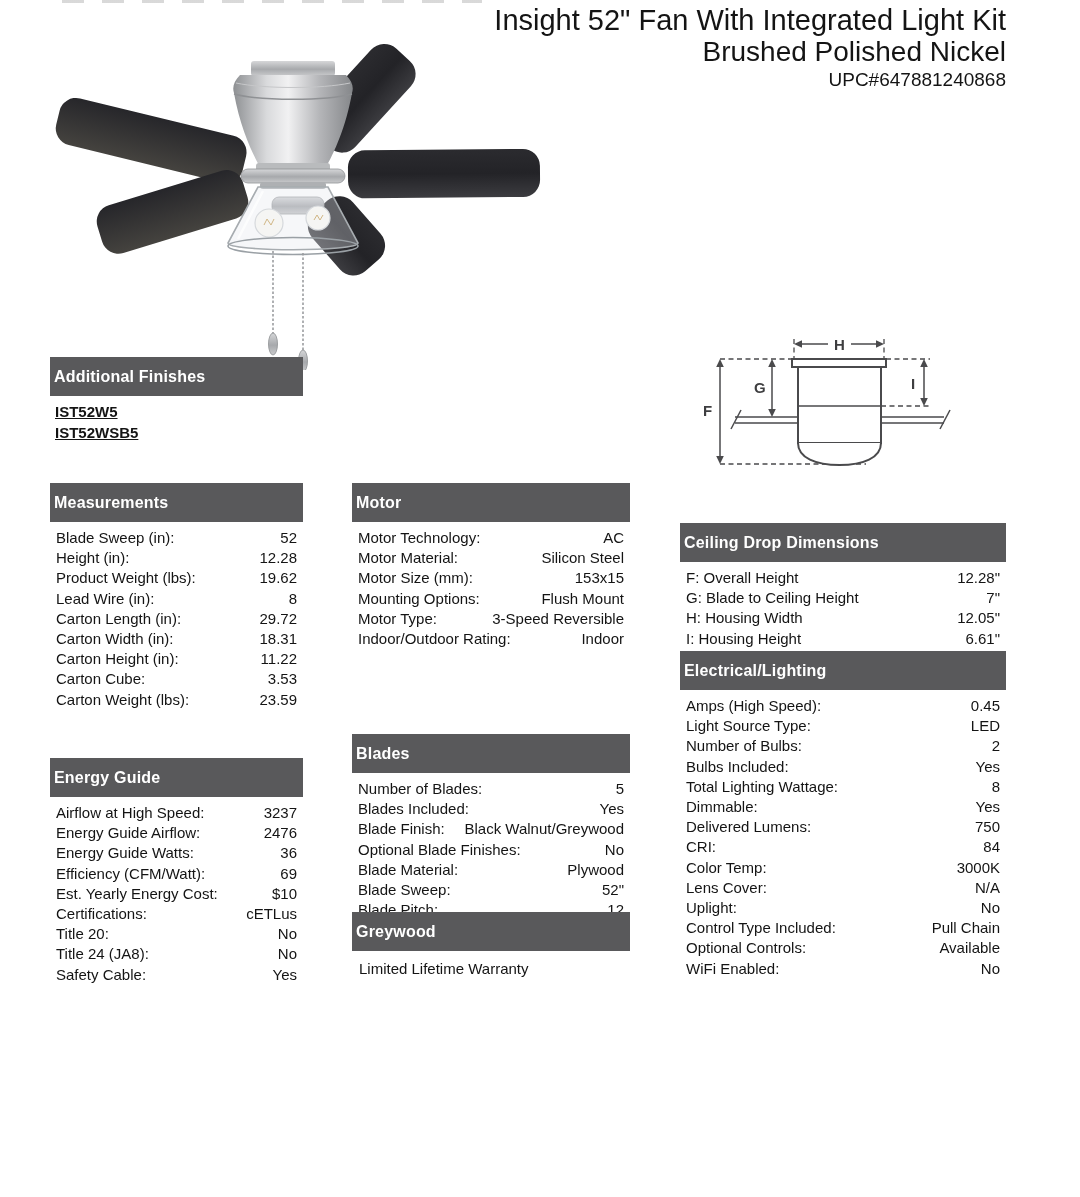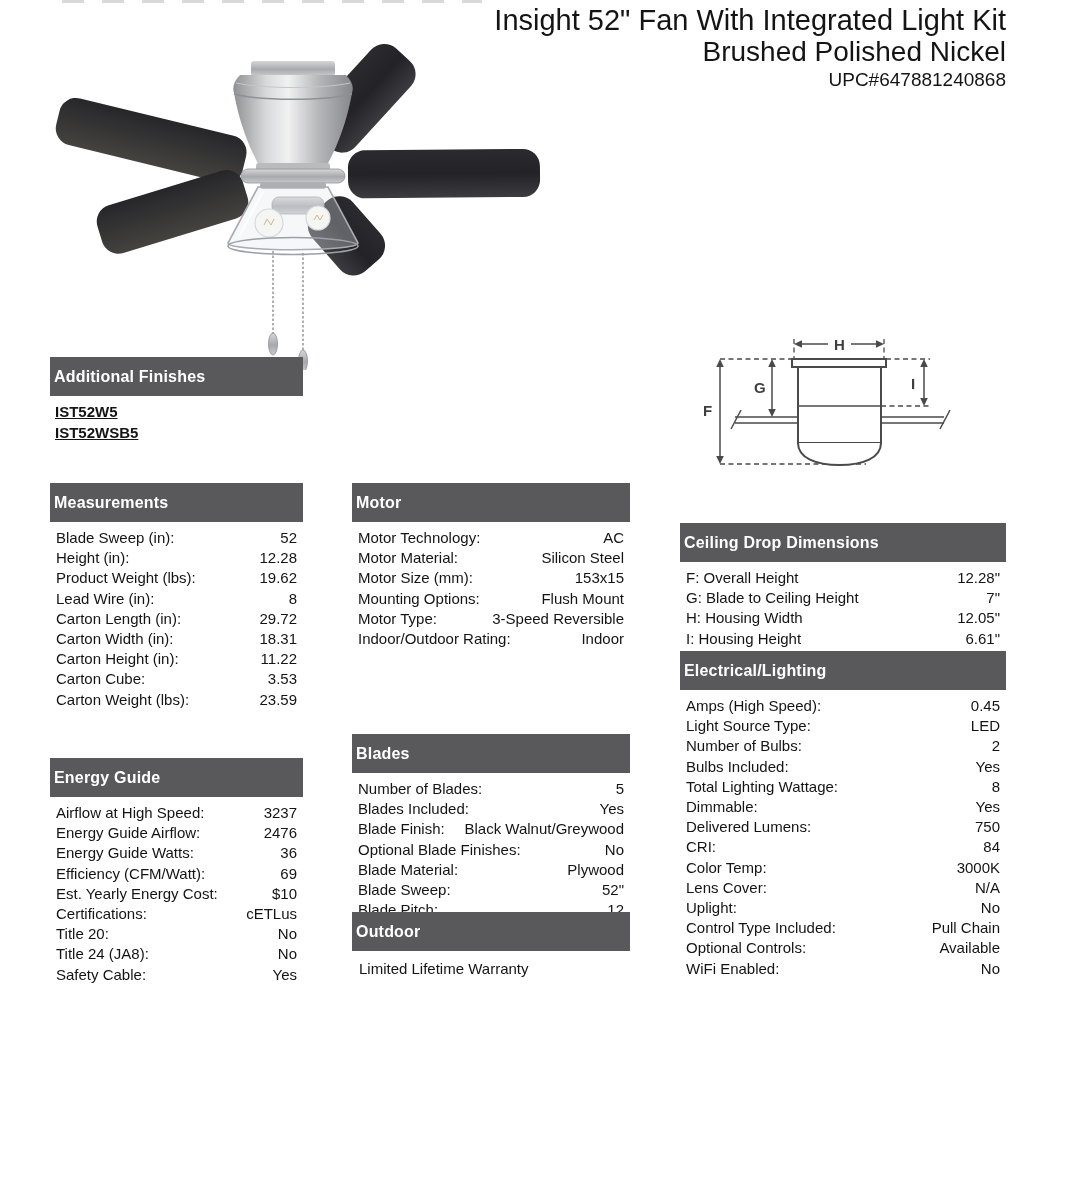--- a/index.html
+++ b/index.html
@@ -332,21 +332,21 @@
           <span class="val">52"</span>
         </div>
         <div class="spec-row">
           <span class="lbl">Blade Pitch:</span>
           <span class="val">12</span>
         </div>
       </div>
   </div>
 
   <div class="sec c2" id="sec-warranty">
-    <div class="sec-header">Outdoor</div>
+    <div class="sec-header">Greywood</div>
     <div class="warranty-text">Limited Lifetime Warranty</div>
   </div>
 
   <div class="sec c3" id="sec-ceiling">
     <div class="sec-header">Ceiling Drop Dimensions</div>
     <div class="rows">
         <div class="spec-row">
           <span class="lbl">F: Overall Height</span>
           <span class="val">12.28"</span>
         </div>

